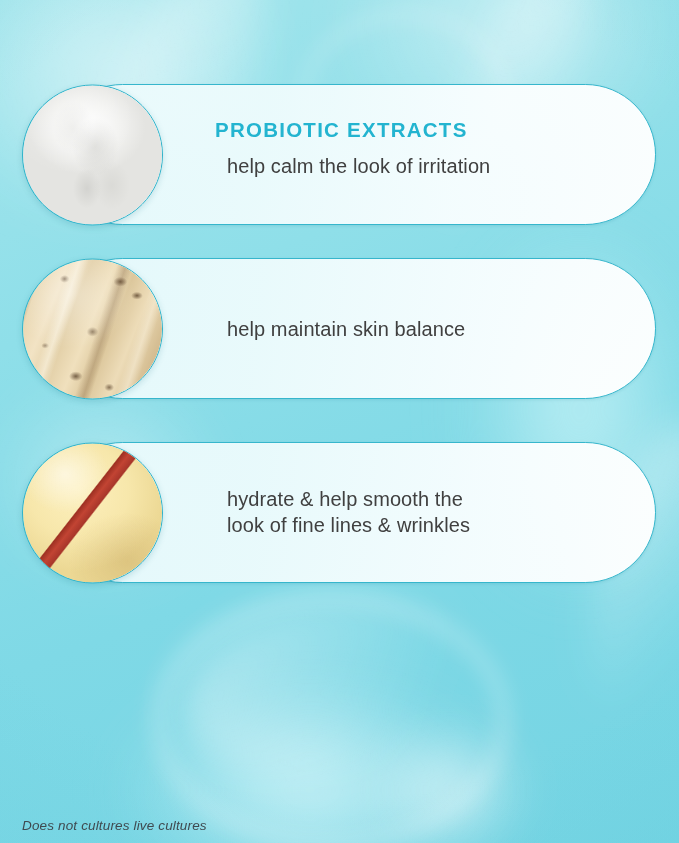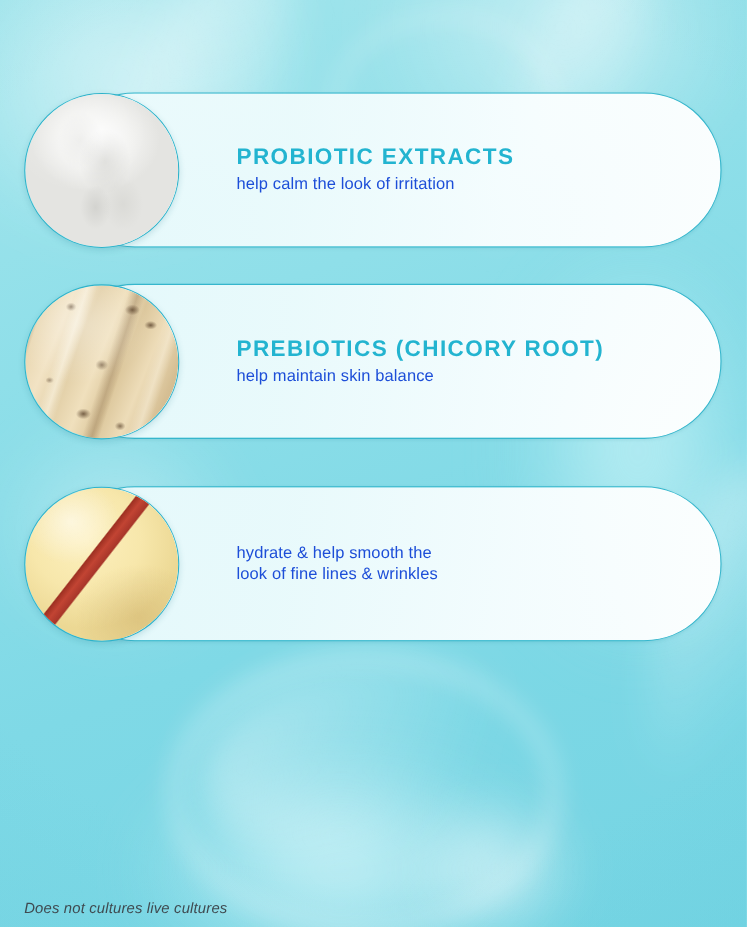--- a/index.html
+++ b/index.html
@@ -219,25 +219,25 @@
   .head {
     color: #23b4d0;
     font-weight: bold;
     font-size: 20.5px;
     letter-spacing: 1.25px;
     line-height: 1.15;
     margin: 0 0 4px 0;
     white-space: nowrap;
   }
   .sub {
-    color: #1d4ed8;
-    font-size: 15px;
+    color: #404040;
+    font-size: 20px;
     line-height: 1.33;
     letter-spacing: .1px;
-    margin: 0;
+    margin: 12px;
   }
   .sub span { display: block; }
 
   .footnote {
     position: absolute;
     left: 22px;
     top: 818px;
     font-size: 13.5px;
     font-style: italic;
     color: #3f4a50;
@@ -278,21 +278,20 @@
     </div>
   </div>
 
   <div class="row" style="top:258px;height:141px;">
     <div class="pill"></div>
     <div class="thumb" style="width:141px;height:141px;">
       <div class="thumb-inner tex-root"></div>
       <div class="thumb-gloss"></div>
     </div>
     <div class="copy">
-      <p class="head">PREBIOTICS (CHICORY ROOT)</p>
       <p class="sub">
         <span>help maintain skin balance</span>
       </p>
     </div>
   </div>
 
   <div class="row" style="top:442px;height:141px;">
     <div class="pill"></div>
     <div class="thumb tex-apple-wrap" style="width:141px;height:141px;">
       <div class="thumb-inner tex-apple">

